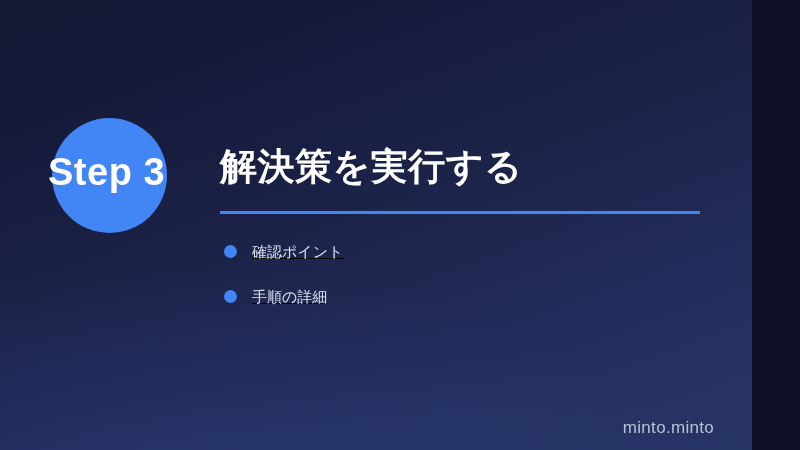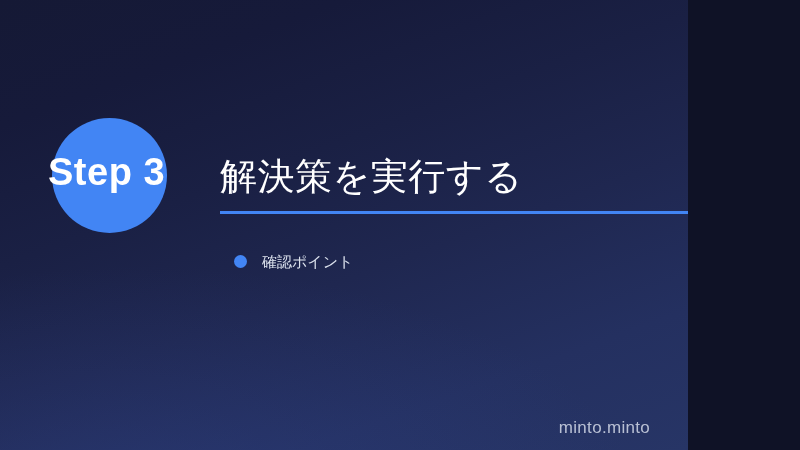--- a/index.html
+++ b/index.html
@@ -8,21 +8,21 @@
     background: #0f1226;
   }
   body {
     width: 800px;
     height: 450px;
     overflow: hidden;
     font-family: "Liberation Sans", "DejaVu Sans", sans-serif;
   }
   #slide {
     position: relative;
-    width: 688px;
+    width: 752px;
     height: 450px;
     background:
       linear-gradient(160deg,
         #151935 0%,
         #161a3a 18%,
         #1a2044 38%,
         #1f2750 58%,
         #243060 80%,
         #273566 100%);
     overflow: hidden;
@@ -53,46 +53,47 @@
     font-size: 38px;
     font-weight: bold;
     color: #ffffff;
     letter-spacing: 0.5px;
     white-space: nowrap;
     line-height: 1;
   }
   #slide-title {
     position: absolute;
     left: 220px;
-    top: 157px;
+    top: 147px;
     z-index: 2;
     font-size: 37px;
-    font-weight: normal;
+    font-weight: bold;
     color: #ffffff;
     white-space: nowrap;
     line-height: 1.1;
     letter-spacing: 0.5px;
   }
   #title-rule {
     position: absolute;
     left: 220px;
     top: 211px;
     width: 480px;
     height: 3px;
     background: #4285f4;
     z-index: 2;
   }
   #bullet-list {
     position: absolute;
     left: 220px;
     top: 236px;
     z-index: 2;
-    margin: 14px;
+    margin: 4px;
     padding: 0;
     list-style: none;
+    text-decoration: underline;
   }
   .bullet-item {
     display: flex;
     align-items: center;
     height: 22px;
     margin-bottom: 23px;
   }
   .bullet-dot {
     flex: 0 0 auto;
     width: 13px;
@@ -129,17 +130,21 @@
 
   <div id="slide-title">解決策を実行する</div>
 
   <div id="title-rule"></div>
 
   <ul id="bullet-list">
     <li class="bullet-item">
       <span class="bullet-dot"></span>
       <span class="bullet-text">確認ポイント</span>
     </li>
+    <li class="bullet-item">
+      <span class="bullet-dot"></span>
+      <span class="bullet-text">手順の詳細</span>
+    </li>
   </ul>
 
   <div id="footer-brand">minto.minto</div>
 
 </div>
 
 </body></html>

